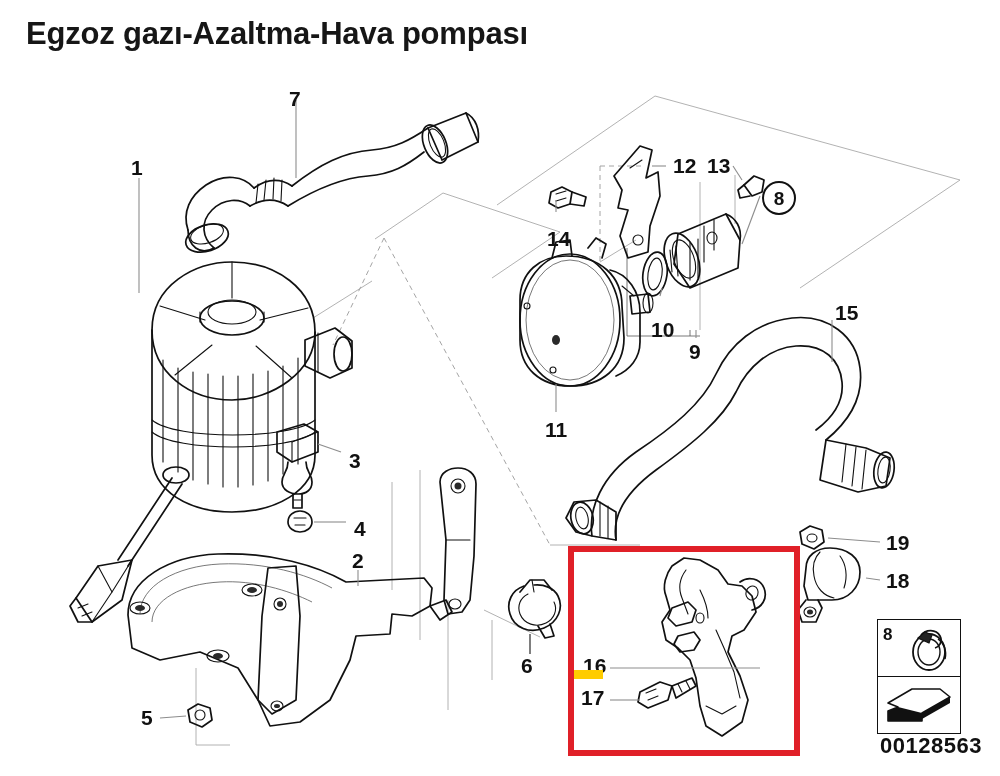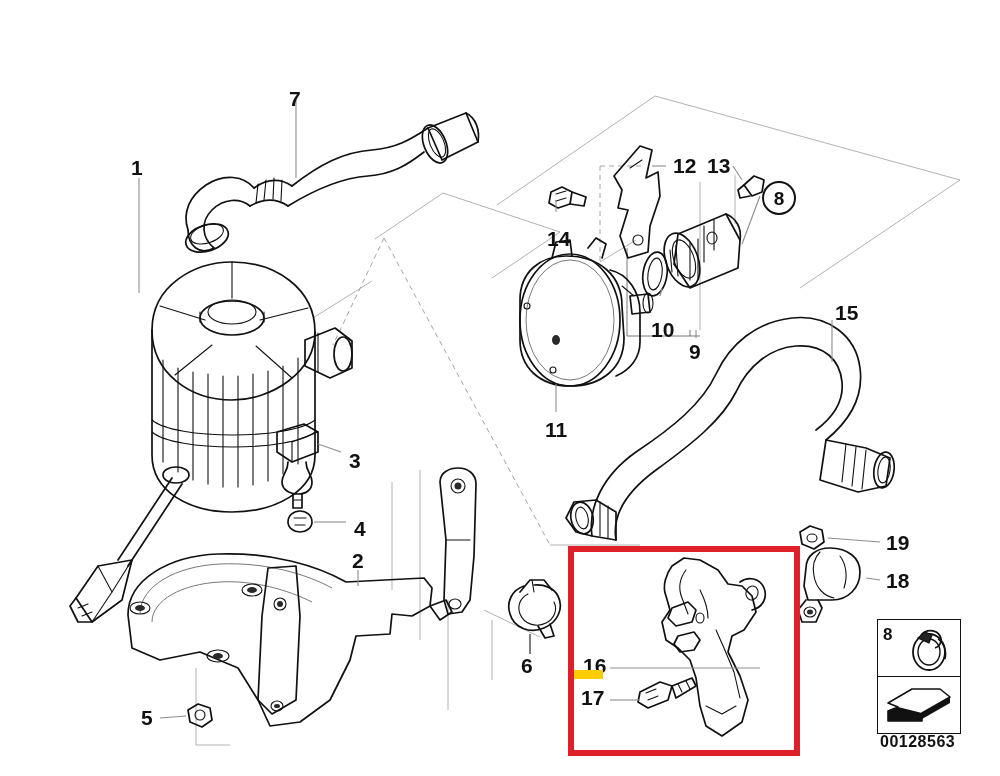--- a/index.html
+++ b/index.html
@@ -84,21 +84,21 @@
   }
   .legend-glyph-full {
     position: absolute;
     left: 4px;
     top: 4px;
   }
   #diagram-number {
     position: absolute;
     left: 880px;
     top: 733px;
-    font-size: 16px;
+    font-size: 22px;
     font-weight: bold;
     letter-spacing: 0.5px;
     color: #111111;
   }
   #highlight-box {
     position: absolute;
     left: 568px;
     top: 546px;
     width: 232px;
     height: 210px;
@@ -122,20 +122,21 @@
   .guide-dash { fill: none; stroke: #9a9a9a; stroke-width: 0.9; stroke-dasharray: 5 4; }
   .leader { stroke: #8d8d8d; stroke-width: 1.1; fill: none; }
   .leader-dark { stroke: #3a3a3a; stroke-width: 1.3; fill: none; }
   .filld { fill: #2a2a2a; }
 </style>
 </head>
 <body>
 
 <div id="page">
 
+  <div id="page-title">Egzoz gazı-Azaltma-Hava pompası</div>
 
   <svg id="diagram-canvas" viewBox="0 0 1000 776">
 
     <g>
 
       <path class="guide" d="M497 205 L655 96 L960 180 L800 288"></path>
 
       <path class="guide" d="M375 239 L443 193 L560 232 L492 278"></path>
 
       <path class="guide-dash" d="M384 238 L550 545"></path>

